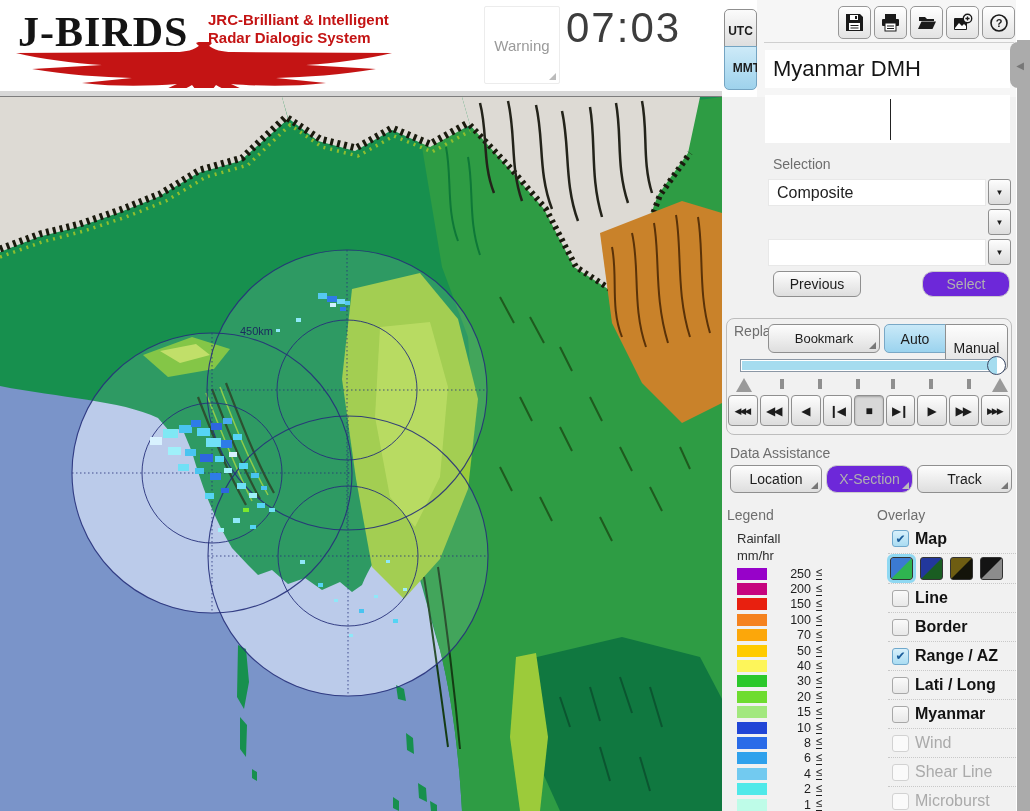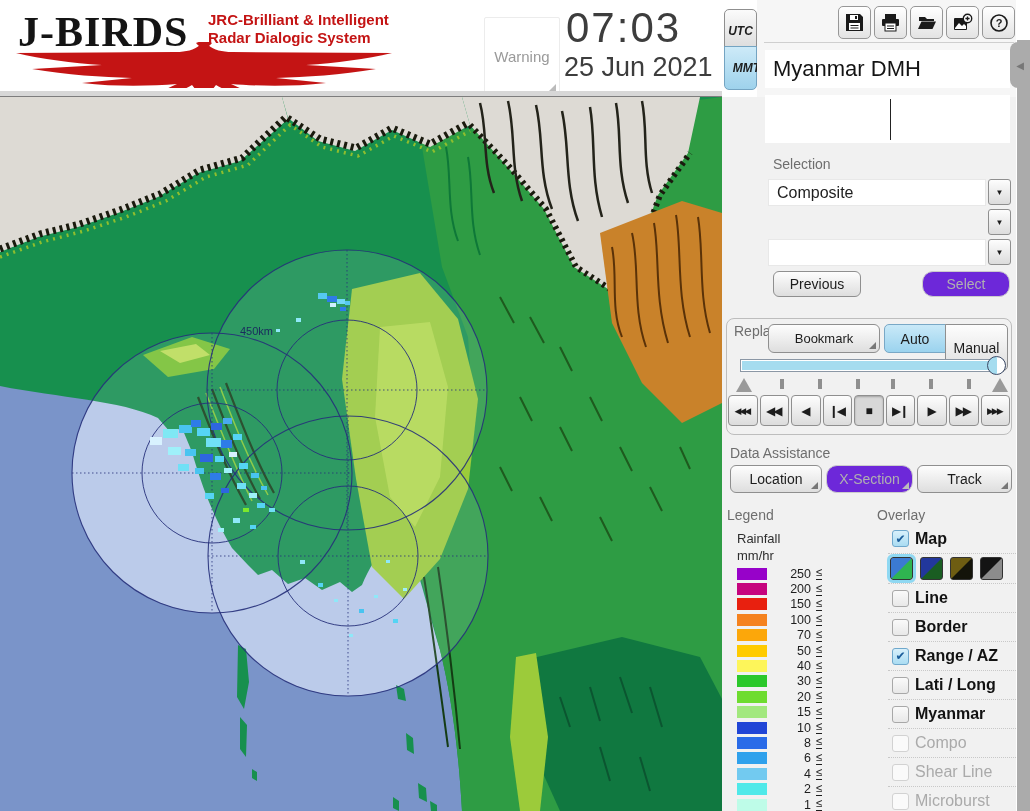--- a/index.html
+++ b/index.html
@@ -11,31 +11,31 @@
   
   #header { position:absolute; left:0; top:0; width:1030px; height:91px; background:#fff; }
   #logo-title { position:absolute; left:18px; top:8px; font-family:"Liberation Serif","DejaVu Serif",serif;
     font-weight:bold; font-size:42px; letter-spacing:1px; color:#141414; }
   .logo-tag { position:absolute; left:208px; color:#C41414; font-weight:bold; font-size:15px; letter-spacing:0; white-space:nowrap; }
   #logo-tag1 { top:11px; } #logo-tag2 { top:29px; }
   #eagle { position:absolute; left:10px; top:42px; }
 
   #warning-btn { position:absolute; left:484px; top:6px; width:76px; height:78px; background:#fff;
     border:1px solid #ececec; border-radius:2px; color:#9a9a9a; font-size:15px;
-    display:flex; align-items:center; justify-content:center;margin-top:11px; }
+    display:flex; align-items:center; justify-content:center; }
   .corner::after { content:""; position:absolute; right:3px; bottom:3px; width:0; height:0;
     border-style:solid; border-width:0 0 7px 7px; border-color:transparent transparent #777 transparent; }
   .corner-light::after { border-color:transparent transparent #bbb transparent; }
 
   #clock-time { position:absolute; left:566px; top:4px; font-size:42px; color:#3d3d3d; letter-spacing:2px; }
   #clock-date { position:absolute; left:564px; top:52px; font-size:27px; color:#3d3d3d; }
 
   .tz-btn { position:absolute; left:724px; width:33px; height:44px; border:1px solid #8f8f8f;
     font-size:12px; font-weight:bold; color:#1c1c1c; display:flex; align-items:center; justify-content:center;
-    background:linear-gradient(#fbfbfb,#d9d9d9);font-style:italic; }
+    background:linear-gradient(#fbfbfb,#d9d9d9); }
   #tz-utc { top:9px; border-radius:5px 5px 0 0; }
   #tz-mmt { top:46px; border-radius:0 0 5px 5px; background:linear-gradient(#cdeaf8,#9ed2ec); border-color:#74a4c2;padding-left:12px; }
 
   #toolbar { position:absolute; left:838px; top:6px; display:flex; gap:3px; }
   .tool-btn { width:33px; height:33px; border:1px solid #979797; border-radius:5px;
     background:linear-gradient(#ffffff,#e3e3e3); display:flex; align-items:center; justify-content:center; }
 
   
   #map-strip { position:absolute; left:0; top:91px; width:722px; height:6px;
     background:#d7d7d7; border-bottom:1px solid #7d7d7d; }
@@ -149,21 +149,20 @@
     <div id="logo-title">J-BIRDS</div>
     <div id="logo-tag1" class="logo-tag">JRC-Brilliant &amp; Intelligent</div>
     <div id="logo-tag2" class="logo-tag">Radar  Dialogic  System</div>
     <svg id="eagle" width="396" height="46" viewBox="0 0 396 46">
       <path fill="#C41414" d="M190,3 C184,8 176,10 166,10 L6,11 C32,17 62,21 92,23 L22,27 C57,33 92,35 122,36 L72,41 C107,45 142,44 167,42 C152,49 140,54 132,60 C154,56 172,49 182,43 C187,49 191,56 194,66 C197,56 201,49 206,43 C216,49 234,56 256,60 C248,54 236,49 221,42 C246,44 281,45 316,41 L266,36 C296,35 331,33 366,27 L296,23 C326,21 356,17 382,11 L222,10 C212,10 204,8 198,3 C196,1 192,1 190,3 Z"></path>
       <path fill="#C41414" d="M186,1 C189,-1 199,-1 202,1 C200,4 196,6 194,6 C192,6 188,4 186,1 Z"></path>
     </svg>
 
     <div id="warning-btn" class="corner corner-light">Warning</div>
     <div id="clock-time">07:03</div>
-    <div id="clock-date">25 Jun 2021</div>
     <div id="tz-utc" class="tz-btn">UTC</div>
     <div id="tz-mmt" class="tz-btn">MMT</div>
   </div>
 
   <div id="panel-top-bg"></div>
 
   <div id="toolbar">
     <div class="tool-btn">
       <svg width="19" height="19" viewBox="0 0 19 19">
         <path fill="#1a1a1a" d="M1,1 H15 L18,4 V18 H1 Z"></path>
@@ -513,21 +512,21 @@
       <div class="ov-row">
         <span class="ov-check"></span>
         <span class="ov-label">Lati / Long</span>
       </div>
       <div class="ov-row">
         <span class="ov-check"></span>
         <span class="ov-label">Myanmar</span>
       </div>
       <div class="ov-row">
         <span class="ov-check off"></span>
-        <span class="ov-label off">Compo</span>
+        <span class="ov-label off">Wind</span>
       </div>
       <div class="ov-row">
         <span class="ov-check off"></span>
         <span class="ov-label off">Shear Line</span>
       </div>
       <div class="ov-row">
         <span class="ov-check off"></span>
         <span class="ov-label off">Microburst</span>
       </div>
     </div>

